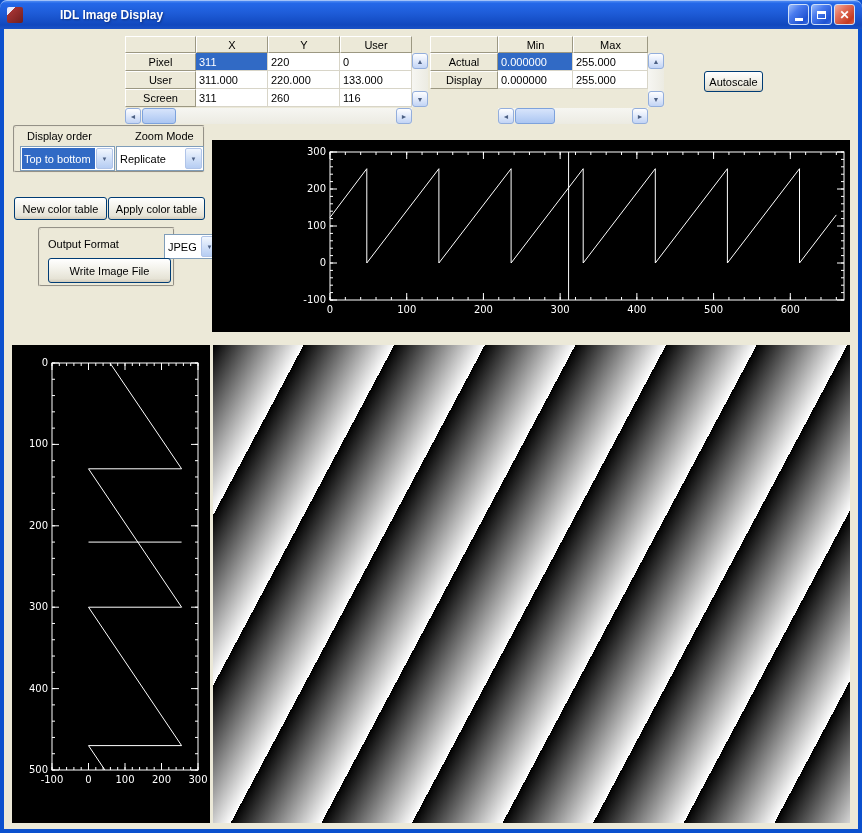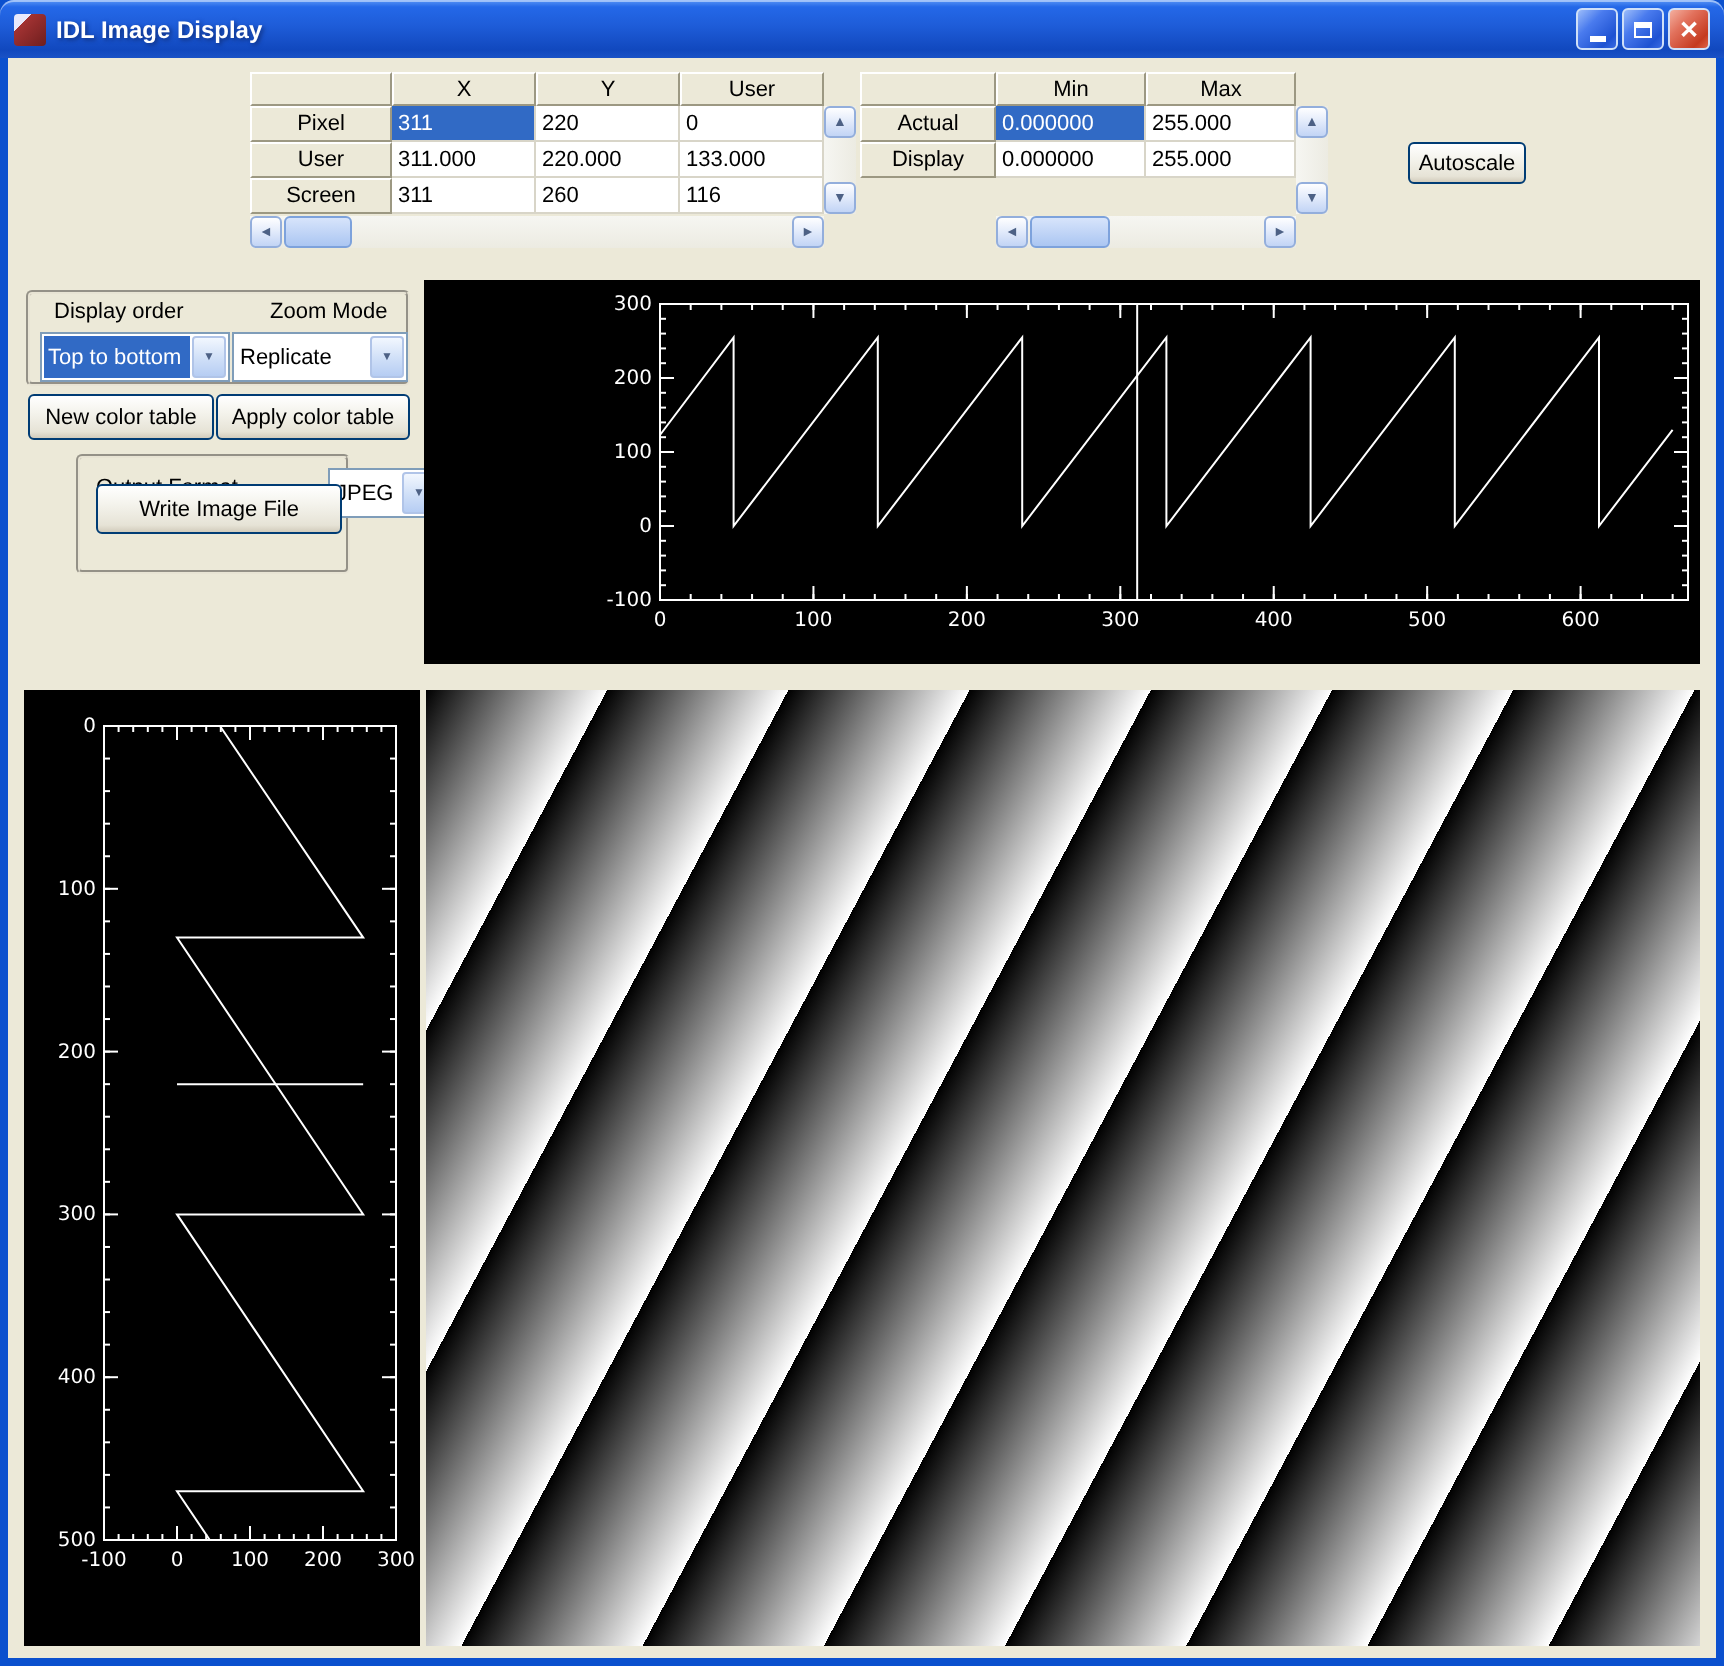--- a/index.html
+++ b/index.html
@@ -1,20 +1,20 @@
 <!DOCTYPE html>
 <html style="--sel: #316AC5;"><head>
 <meta charset="utf-8">
 <style>
   html,body{margin:0;padding:0;background:#555;}
   #root{position:relative;width:862px;height:833px;font-family:"Liberation Sans",sans-serif;font-size:11px;background:#0B50CE;overflow:hidden;}
   
   #titlebar{position:absolute;left:0;top:0;width:862px;height:29px;border-radius:7px 7px 0 0;
     background:linear-gradient(180deg,#5A96F6 0%,#2468E8 12%,#1E5CD8 45%,#1148BE 86%,#1A52C6 100%);
-    box-shadow:inset 0 1px 0 rgba(255,255,255,.45);display:flex;align-items:center;}
+    box-shadow:inset 0 1px 0 rgba(255,255,255,.45);display:flex;align-items:center;gap:32px;}
   .app-icon{width:16px;height:16px;margin-left:7px;border-radius:2px;
     background:linear-gradient(135deg,#E9E9FB 0%,#E9E9FB 28%,#A23232 28%,#6E1E1E 100%);flex:0 0 auto;}
   .title-text{margin-left:5px;color:#fff;font-weight:bold;font-size:12px;text-shadow:1px 1px 2px #10307E;white-space:nowrap;}
   .win-buttons{position:absolute;right:7px;top:4px;display:flex;}
   .win-btn{width:21px;height:21px;margin-left:2px;border-radius:3px;box-sizing:border-box;border:1px solid #CFE0F8;
     display:flex;align-items:center;justify-content:center;}
   .win-btn.min,.win-btn.max{background:linear-gradient(135deg,#9CBDFA 0%,#4A7BEE 35%,#1E52D2 80%,#3A6BE2 100%);}
   .win-btn.close{background:linear-gradient(135deg,#F4B0A0 0%,#E2715C 35%,#C53A20 80%,#DD6347 100%);}
   .glyph-min{width:8px;height:3px;background:#fff;margin-top:10px;}
   .glyph-max{width:9px;height:8px;border:1px solid #fff;border-top-width:3px;box-sizing:border-box;}
@@ -149,21 +149,21 @@
           <span>◄</span>
         </div>
       <div class="sb-thumb" style="left:17px;top:0;width:40px;height:16px;"></div>
       <div class="sb-btn" style="right:0;top:0;">
           <span>►</span>
         </div>
     </div>
 
     <div class="xp-btn" style="left:700px;top:42px;width:59px;height:21px;">Autoscale</div>
 
-    <div class="groupbox" style="left:9px;top:116px;width:192px;height:48px;">
+    <div class="groupbox" style="left:9px;top:96px;width:192px;height:48px;">
       <span class="glabel" style="left:12px;top:3px;">Display order</span>
       <span class="glabel" style="left:120px;top:3px;">Zoom Mode</span>
       <div class="combo" style="left:5px;top:19px;width:91px;height:21px;">
         <span class="ctxt focused">Top to bottom</span>
         <span class="carrow">▼</span>
       </div>
       <div class="combo" style="left:101px;top:19px;width:84px;height:21px;">
         <span class="ctxt">Replicate</span>
         <span class="carrow">▼</span>
       </div>
@@ -171,21 +171,21 @@
 
     <div class="xp-btn" style="left:10px;top:168px;width:93px;height:23px;">New color table</div>
     <div class="xp-btn" style="left:104px;top:168px;width:97px;height:23px;">Apply color table</div>
 
     <div class="groupbox" style="left:34px;top:198px;width:137px;height:60px;">
       <span class="glabel" style="left:8px;top:9px;">Output Format</span>
       <div class="combo" style="left:76px;top:5px;width:52px;height:21px;margin-left:48px;">
         <span class="ctxt">JPEG</span>
         <span class="carrow">▼</span>
       </div>
-      <div class="xp-btn" style="position:absolute;left:8px;top:13px;width:121px;height:23px;">Write Image File</div>
+      <div class="xp-btn" style="position:absolute;left:8px;top:29px;width:121px;height:23px;">Write Image File</div>
     </div>
 
     <svg class="plot" id="plot-row" style="left:208px;top:111px;" width="638" height="192">
         <rect x="118" y="12" width="514" height="148" fill="none" stroke="#FFFFFF" stroke-width="1"></rect>
         <line x1="118" y1="160" x2="118" y2="157" stroke="#FFFFFF"></line>
         <line x1="118" y1="12" x2="118" y2="15" stroke="#FFFFFF"></line>
         <line x1="133.34328358208955" y1="160" x2="133.34328358208955" y2="157" stroke="#FFFFFF"></line>
         <line x1="133.34328358208955" y1="12" x2="133.34328358208955" y2="15" stroke="#FFFFFF"></line>
         <line x1="148.6865671641791" y1="160" x2="148.6865671641791" y2="157" stroke="#FFFFFF"></line>
         <line x1="148.6865671641791" y1="12" x2="148.6865671641791" y2="15" stroke="#FFFFFF"></line>

